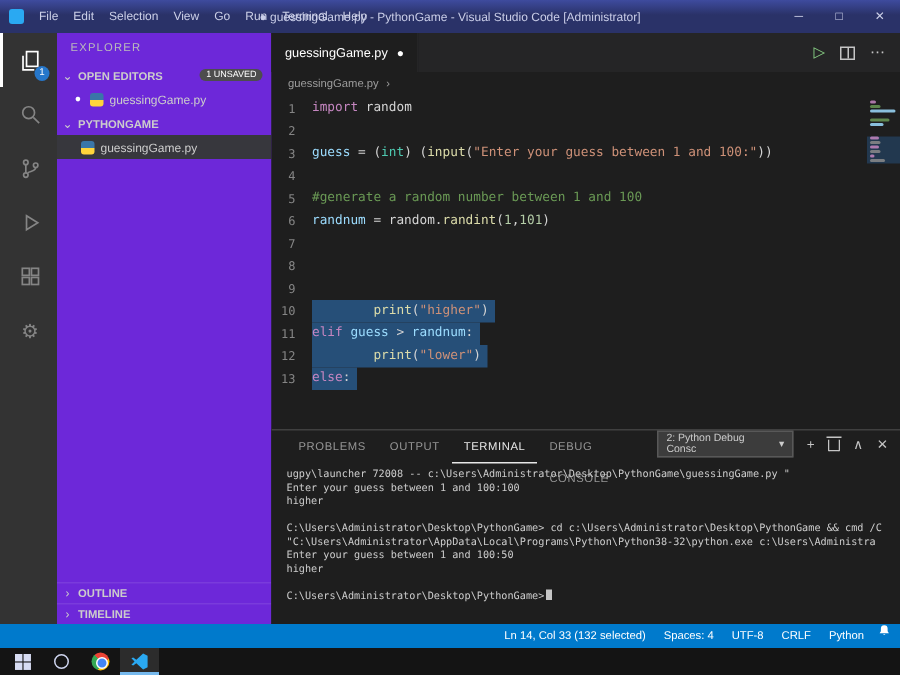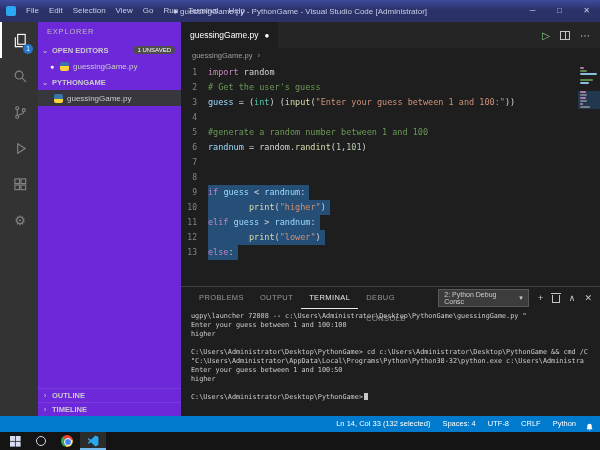--- a/index.html
+++ b/index.html
@@ -60,34 +60,34 @@
   .ctext.sel{background:#264f78;padding-right:4px}
   .caret{display:inline-block;width:1px;height:11px;background:#aeafad;vertical-align:-2px;margin-left:1px}
   .tk-kw{color:#c586c0}.tk-cm{color:#6a9955}.tk-st{color:#ce9178}.tk-fn{color:#dcdcaa}
   .tk-ty{color:#4ec9b0}.tk-vr{color:#9cdcfe}.tk-nu{color:#b5cea8}.tk-pl{color:#d4d4d4}
   .minimap{width:22px;flex:none;position:relative;padding-top:4px}
   .mm-line{height:2px;margin:0 2px 1px 2px;border-radius:1px;opacity:.85;position:relative;z-index:1}
   .mm-overlay{position:absolute;left:0;right:0;background:rgba(38,79,120,.55);z-index:0}
 
   
   .panel{height:130px;flex:none;border-top:1px solid #404040;display:flex;flex-direction:column;background:#1e1e1e}
-  .panel-header{height:22px;display:flex;align-items:center;flex:none;padding:0 8px 0 10px}
+  .panel-header{height:22px;display:flex;align-items:flex-start;flex:none;padding:0 8px 0 10px}
   .ptab{font-size:7.5px;color:#969696;letter-spacing:.4px;padding:0 8px;line-height:21px;height:22px}
   .ptab.active{color:#e7e7e7;box-shadow:inset 0 -1px 0 #e7e7e7}
   .panel-controls{margin-left:auto;display:flex;align-items:center;gap:9px;color:#c5c5c5}
   .term-picker{border:1px solid #585858;background:#3c3c3c;color:#cccccc;font-size:7px;padding:1px 5px;display:flex;align-items:center;gap:5px}
   .pc-glyph{font-size:9px;line-height:1}
   .trash-icon{width:8px;height:8px;border:1px solid currentColor;border-top:none;border-radius:0 0 1px 1px;position:relative;margin-top:2px;display:inline-block}
   .trash-icon::before{content:'';position:absolute;top:-2px;left:-2px;right:-2px;border-top:1px solid currentColor}
   .term{flex:1;overflow:hidden;padding:3px 0 0 10px;font-family:"DejaVu Sans Mono",monospace;font-size:6.8px;line-height:9px;color:#cccccc}
   .tcursor{display:inline-block;width:4px;height:7px;background:#c6c6c6;margin-left:1px}
 
   
   .statusbar{height:16px;background:#007acc;display:flex;align-items:center;color:#fff;font-size:7.5px;flex:none;padding:0 4px}
-  .status-right{margin-left:auto;display:flex;align-items:flex-end}
+  .status-right{margin-left:auto;display:flex;align-items:flex-start}
   #status-items{display:flex}
   .status-item{padding:0 6px;line-height:16px;white-space:nowrap}
   .bell{width:14px;display:flex;align-items:center;justify-content:center}
   .bell svg{width:9px;height:9px;fill:#fff}
 
   
   .taskbar{height:18px;background:#141414;display:flex;align-items:stretch;flex:none;padding-left:2px}
   .tb-item{width:26px;display:flex;align-items:center;justify-content:center;position:relative}
   .tb-item.active-app{background:#2c2c2c;box-shadow:inset 0 -2px 0 #76b9ed}
   .start-icon svg{width:11px;height:11px;fill:#d7dcf3}
@@ -218,21 +218,20 @@
       </div>
 
       <div class="editor-body">
         <div class="code" id="code">
             <div class="cline">
               <span class="ln">1</span>
               <span class="ctext"><span class="tk-kw">import</span><span class="tk-pl"> random</span></span>
             </div>
             <div class="cline">
               <span class="ln">2</span>
-              <span class="ctext"><span class="tk-cm"># Get the user's guess</span></span>
             </div>
             <div class="cline">
               <span class="ln">3</span>
               <span class="ctext"><span class="tk-vr">guess</span><span class="tk-pl"> = (</span><span class="tk-ty">int</span><span class="tk-pl">) (</span><span class="tk-fn">input</span><span class="tk-pl">(</span><span class="tk-st">"Enter your guess between 1 and 100:"</span><span class="tk-pl">))</span></span>
             </div>
             <div class="cline">
               <span class="ln">4</span>
               <span class="ctext"><span>&nbsp;</span></span>
             </div>
             <div class="cline">
@@ -246,21 +245,20 @@
             <div class="cline">
               <span class="ln">7</span>
               <span class="ctext"><span>&nbsp;</span></span>
             </div>
             <div class="cline">
               <span class="ln">8</span>
               <span class="ctext"><span>&nbsp;</span></span>
             </div>
             <div class="cline">
               <span class="ln">9</span>
-              <span class="ctext sel"><span class="tk-kw">if</span><span class="tk-pl"> </span><span class="tk-vr">guess</span><span class="tk-pl"> &lt; </span><span class="tk-vr">randnum</span><span class="tk-pl">:</span></span>
             </div>
             <div class="cline">
               <span class="ln">10</span>
               <span class="ctext sel"><span class="tk-pl">        </span><span class="tk-fn">print</span><span class="tk-pl">(</span><span class="tk-st">"higher"</span><span class="tk-pl">)</span></span>
             </div>
             <div class="cline">
               <span class="ln">11</span>
               <span class="ctext sel"><span class="tk-kw">elif</span><span class="tk-pl"> </span><span class="tk-vr">guess</span><span class="tk-pl"> &gt; </span><span class="tk-vr">randnum</span><span class="tk-pl">:</span></span>
             </div>
             <div class="cline">

